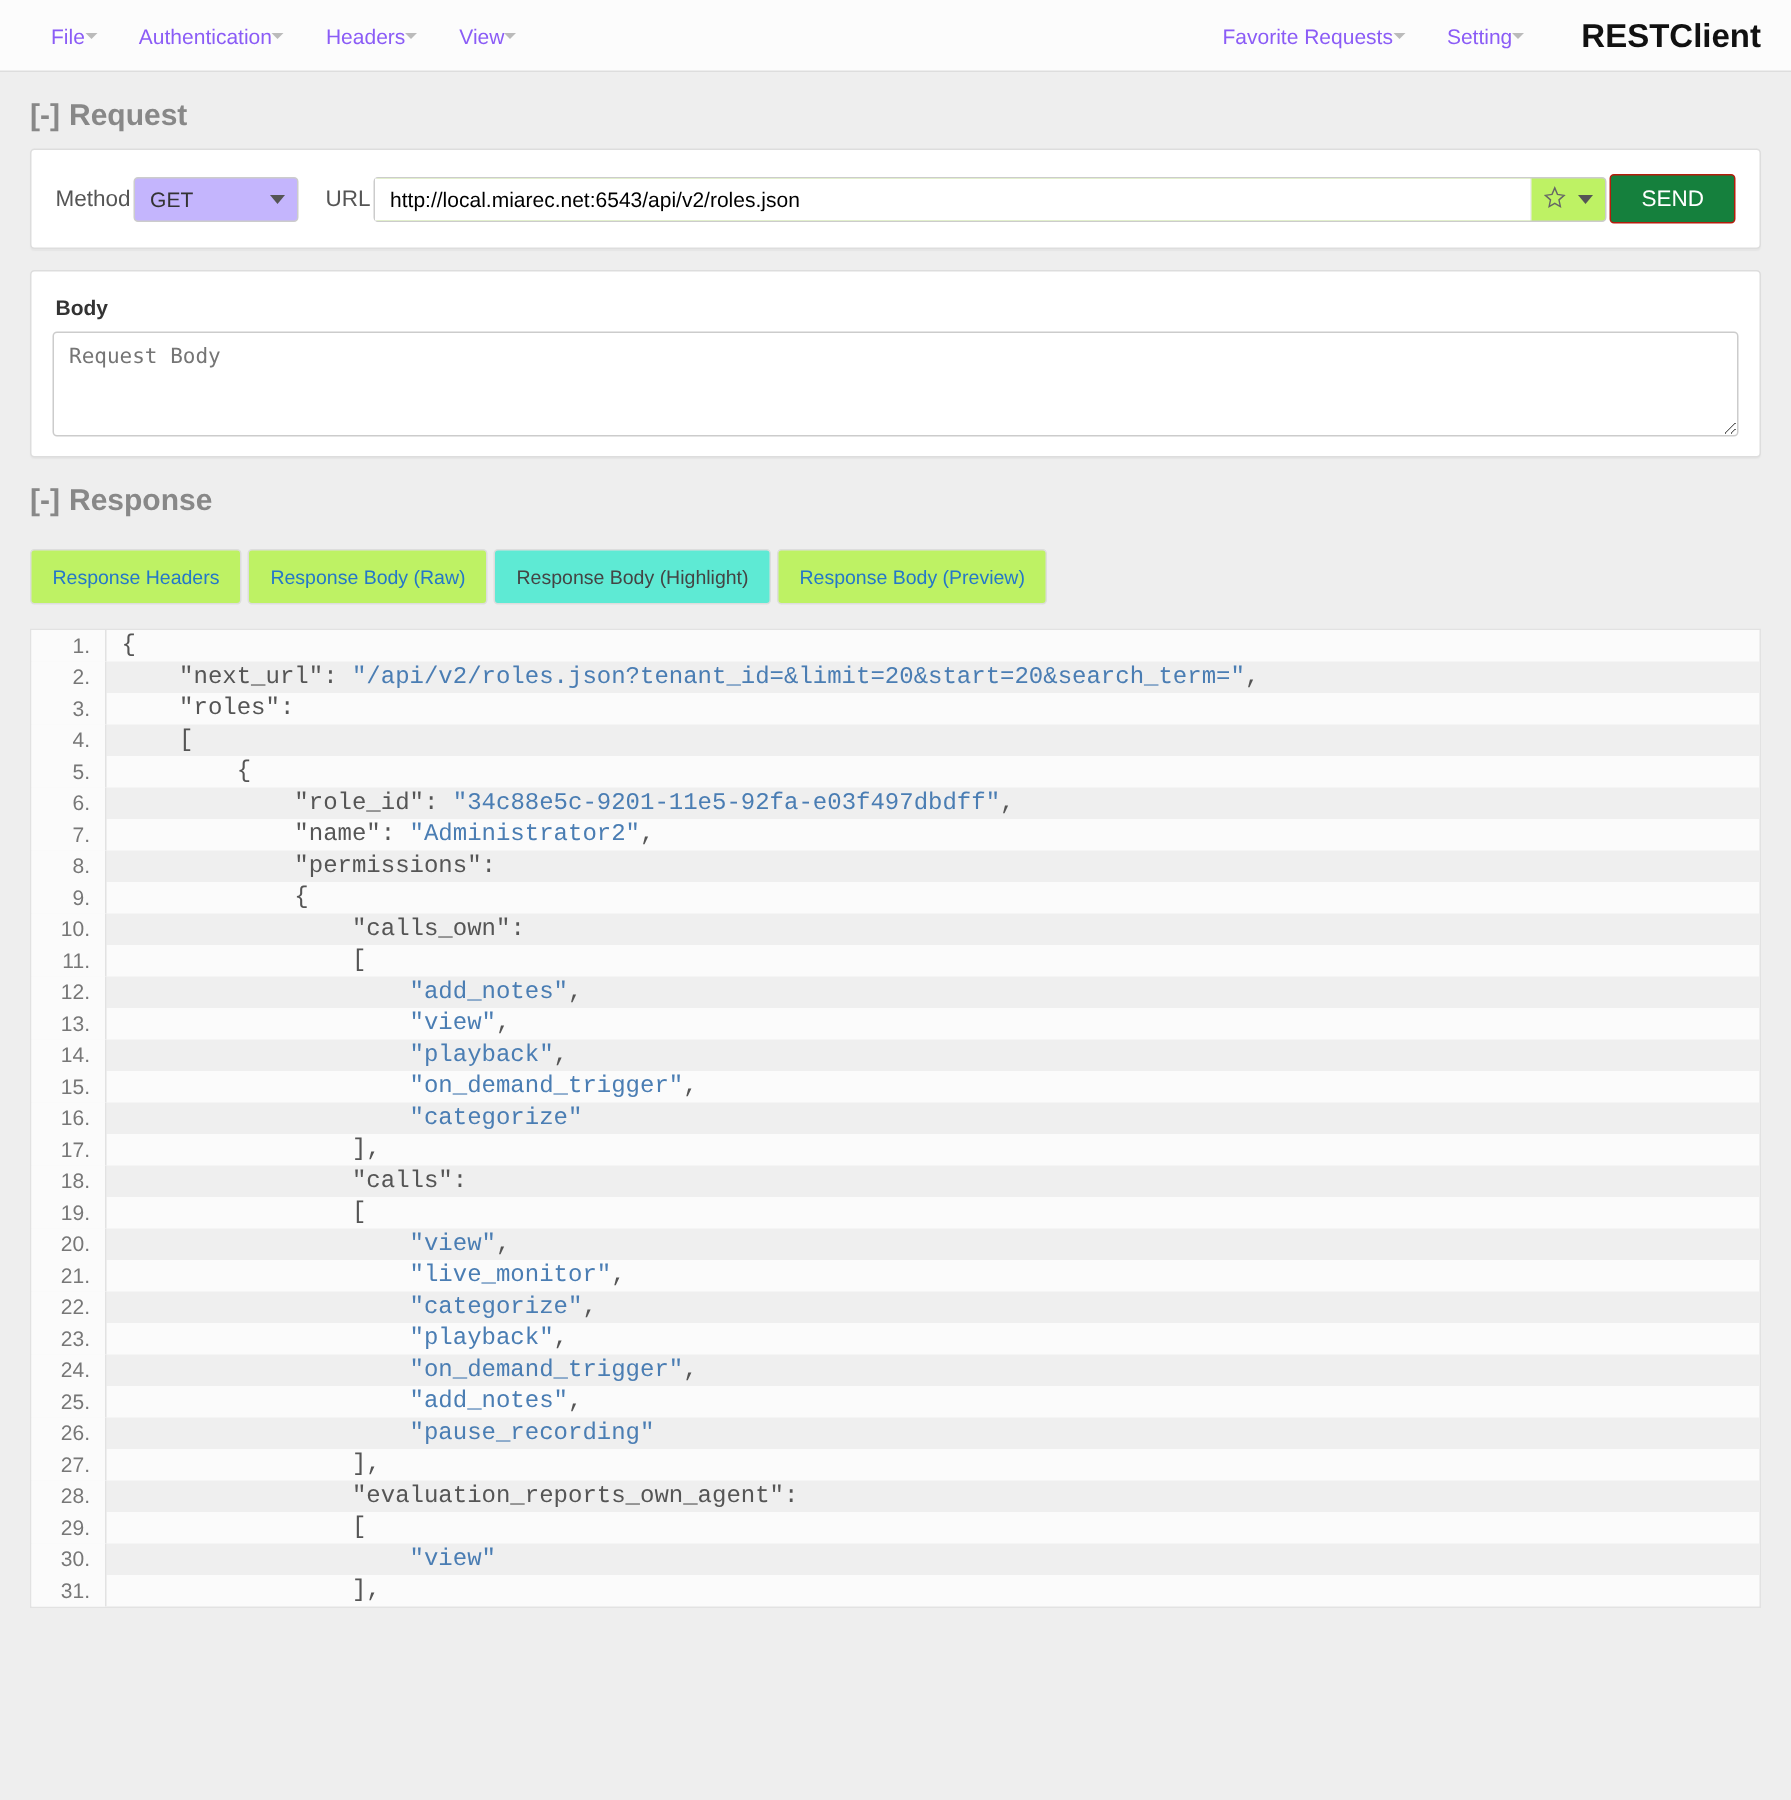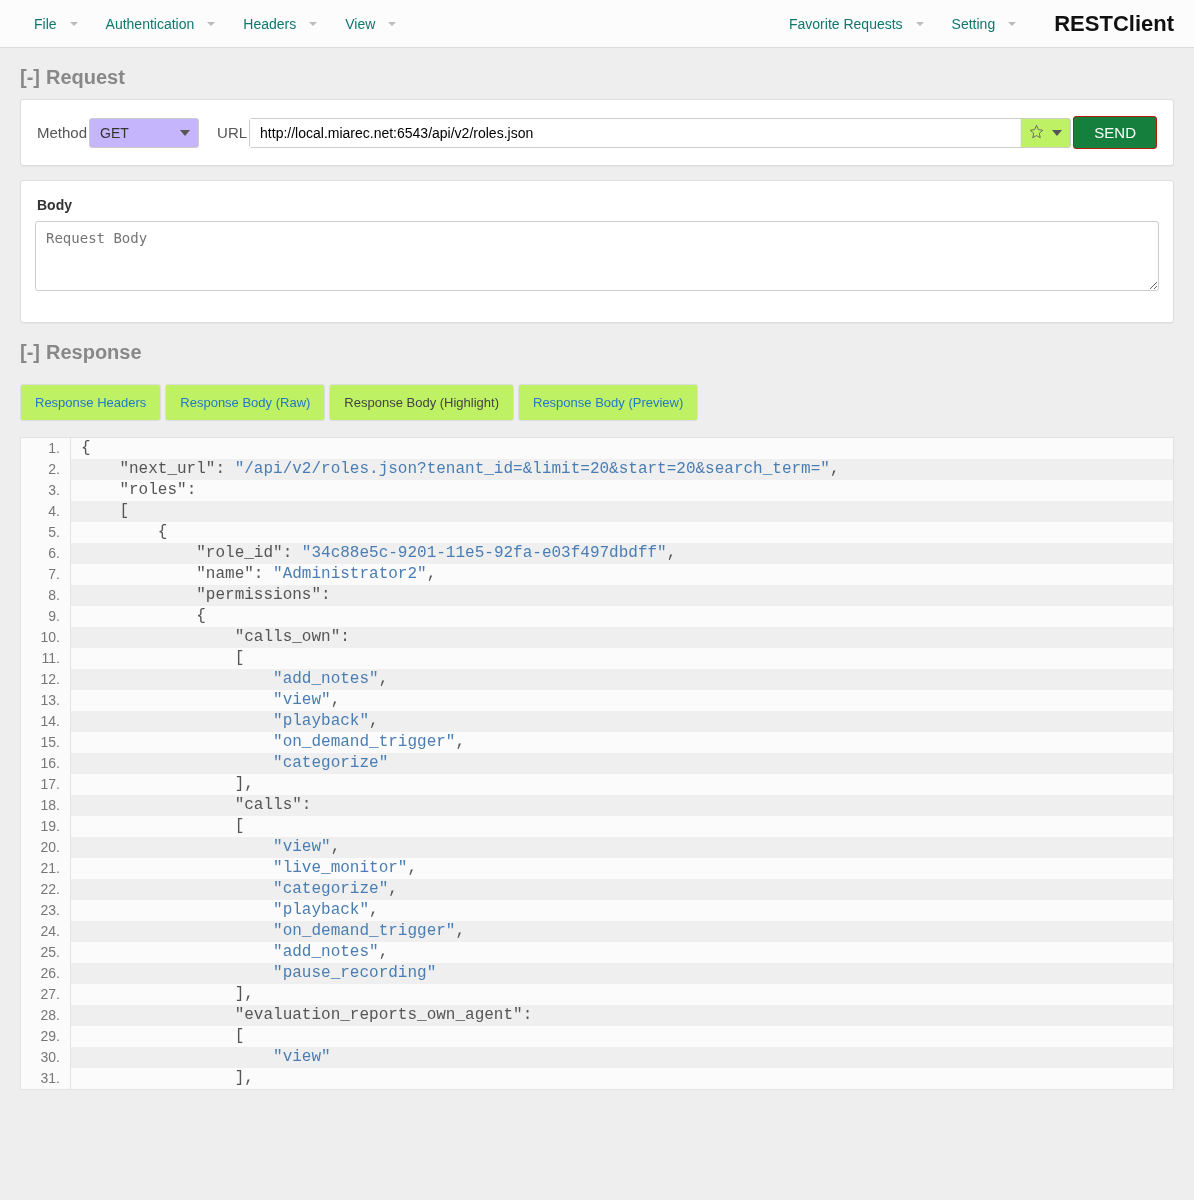--- a/index.html
+++ b/index.html
@@ -15,26 +15,26 @@
     border-bottom: 1px solid #ddd;
     height: 48px;
     display: flex;
     align-items: center;
     padding: 0 20px;
   }
   .toolbar-left { display: flex; gap: 0; }
   .toolbar-right { margin-left: auto; display: flex; align-items: center; gap: 0; }
   .menu-item {
     padding: 8px 14px;
-    color: #0f766e;
+    color: #8b5cf6;
     cursor: pointer;
     font-size: 14px;
     display: inline-flex;
     align-items: center;
-    gap: 13px;
+    gap: 0;
   }
   .caret-down {
     width: 0; height: 0;
     border-left: 4px solid transparent;
     border-right: 4px solid transparent;
     border-top: 4px solid #bbb;
     display: inline-block;
   }
   .brand {
     font-weight: bold;
@@ -111,21 +111,21 @@
     color: #fff;
     border: 1px solid #b51c0c;
     border-radius: 3px;
     padding: 7px 20px;
     font-weight: normal;
     font-size: 15px;
     cursor: pointer;
   }
   .body-panel {
     margin-top: 14px;
-    padding: 10px 14px 28px 14px;
+    padding: 10px 14px 10px 14px;
   }
   .body-label {
     font-weight: bold;
     color: #333;
     padding: 6px 2px 8px 2px;
   }
   .body-text {
     width: 100%;
     height: 70px;
     border: 1px solid #ccc;
@@ -143,21 +143,21 @@
   .tab {
     background: #bef264;
     border: 1px solid #ddd;
     border-radius: 3px;
     padding: 10px 14px;
     font-size: 13px;
     color: #2477c9;
     cursor: pointer;
   }
   .tab.active {
-    background: #bef264;
+    background: #5eead4;
     color: #444;
   }
   .code-panel {
     margin: 16px 20px 0 20px;
     border: 1px solid #e2e2e2;
     background: #fbfbfb;
   }
   .code-row {
     display: flex;
     font-family: "Courier New", Courier, monospace;

